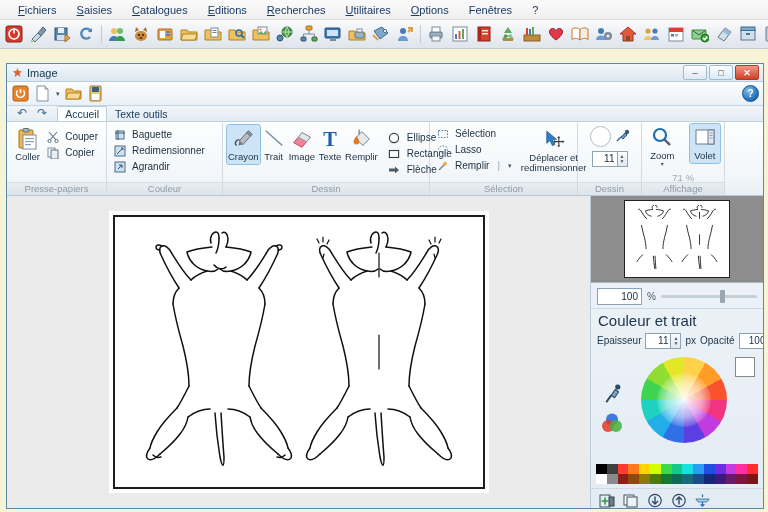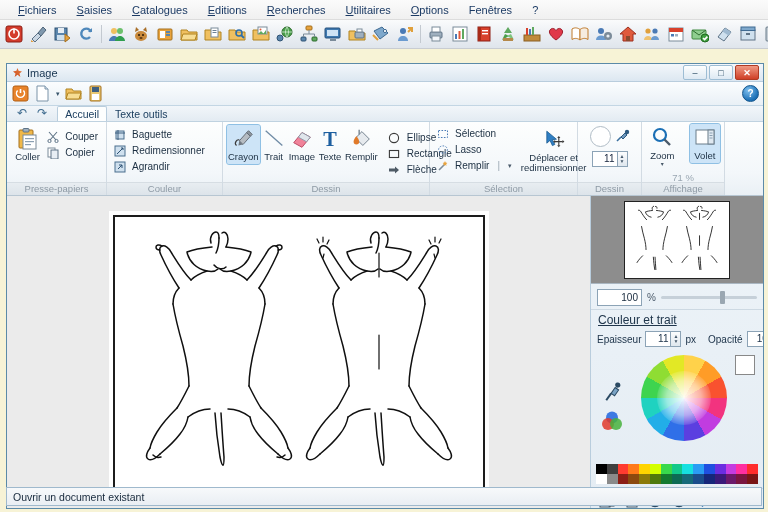--- a/index.html
+++ b/index.html
@@ -159,21 +159,21 @@
   }
   .pct{font-size:10px;color:#4a5a6a;}
   .slider{
     flex:1;height:15px;position:relative;display:flex;align-items:center;
   }
   .slider .track{height:3px;background:#c6d0d9;width:100%;border-radius:2px;}
   .slider .thumbh{
     position:absolute;left:62%;width:5px;height:13px;background:#9aa7b2;border-radius:1px;
   }
   .sect-title{
-    font-size:12px;color:#20364c;padding:3px 7px 2px;border-top:1px solid #cdd9e3;text-decoration:underline;
+    font-size:15px;color:#20364c;padding:3px 7px 2px;border-top:1px solid #cdd9e3;
   }
   .proprow{display:flex;align-items:center;gap:4px;padding:2px 6px 4px;font-size:10px;color:#20364c;}
   .spin{display:flex;align-items:center;}
   .spin .val{
     width:22px;height:14px;border:1px solid #8ca3b6;background:#fff;
     font-size:10px;text-align:right;padding-right:2px;line-height:14px;
   }
   .spin .arrows{
     width:9px;height:14px;border:1px solid #8ca3b6;border-left:none;
     background:linear-gradient(#fcfdfe,#dfe7ee);
@@ -917,21 +917,21 @@
         <div class="proprow">
           <span>Epaisseur</span>
           <span class="spin">
             <span class="val">11</span>
             <span class="arrows">
                 <span>▲</span>
                 <span>▼</span>
               </span>
           </span>
           <span>px</span>
-          <span style="margin-left:8px">Opacité</span>
+          <span style="margin-left:0">Opacité</span>
           <span class="spin wide">
             <span class="val">100</span>
 
           </span>
         </div>
 
         <div class="wheelarea">
           <div class="wheel"></div>
           <div class="curcolor"></div>
           <div class="eyed">
@@ -1019,17 +1019,14 @@
                 <path d="M2 6 h14 l-2.5 3 h-9z" fill="#bfd6e8" stroke="#2b6fa8"></path>
                 <path d="M9 9 v4M7 11.5l2 2 2-2" fill="none" stroke="#2b6fa8" stroke-width="1.3"></path>
               </svg>
             </span>
         </div>
 
       </div>
     </div>
   </div>
 
-  <div class="statusbar">
-    <span>Ouvrir un document existant</span>
-  </div>
 
 </div>
 
 </body></html>

